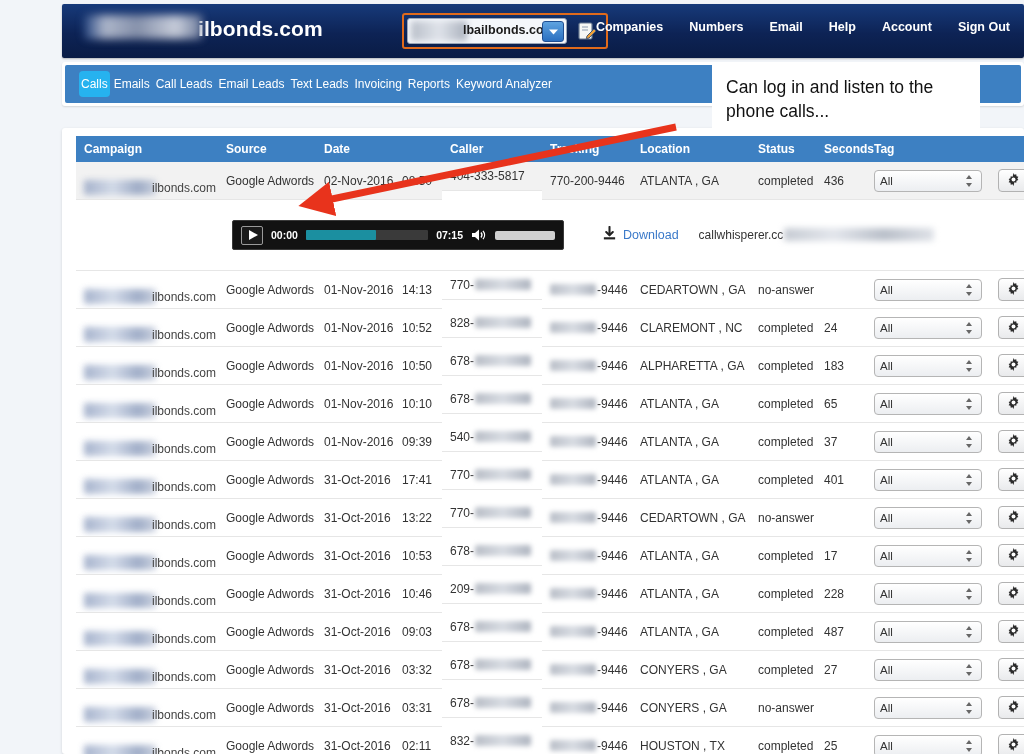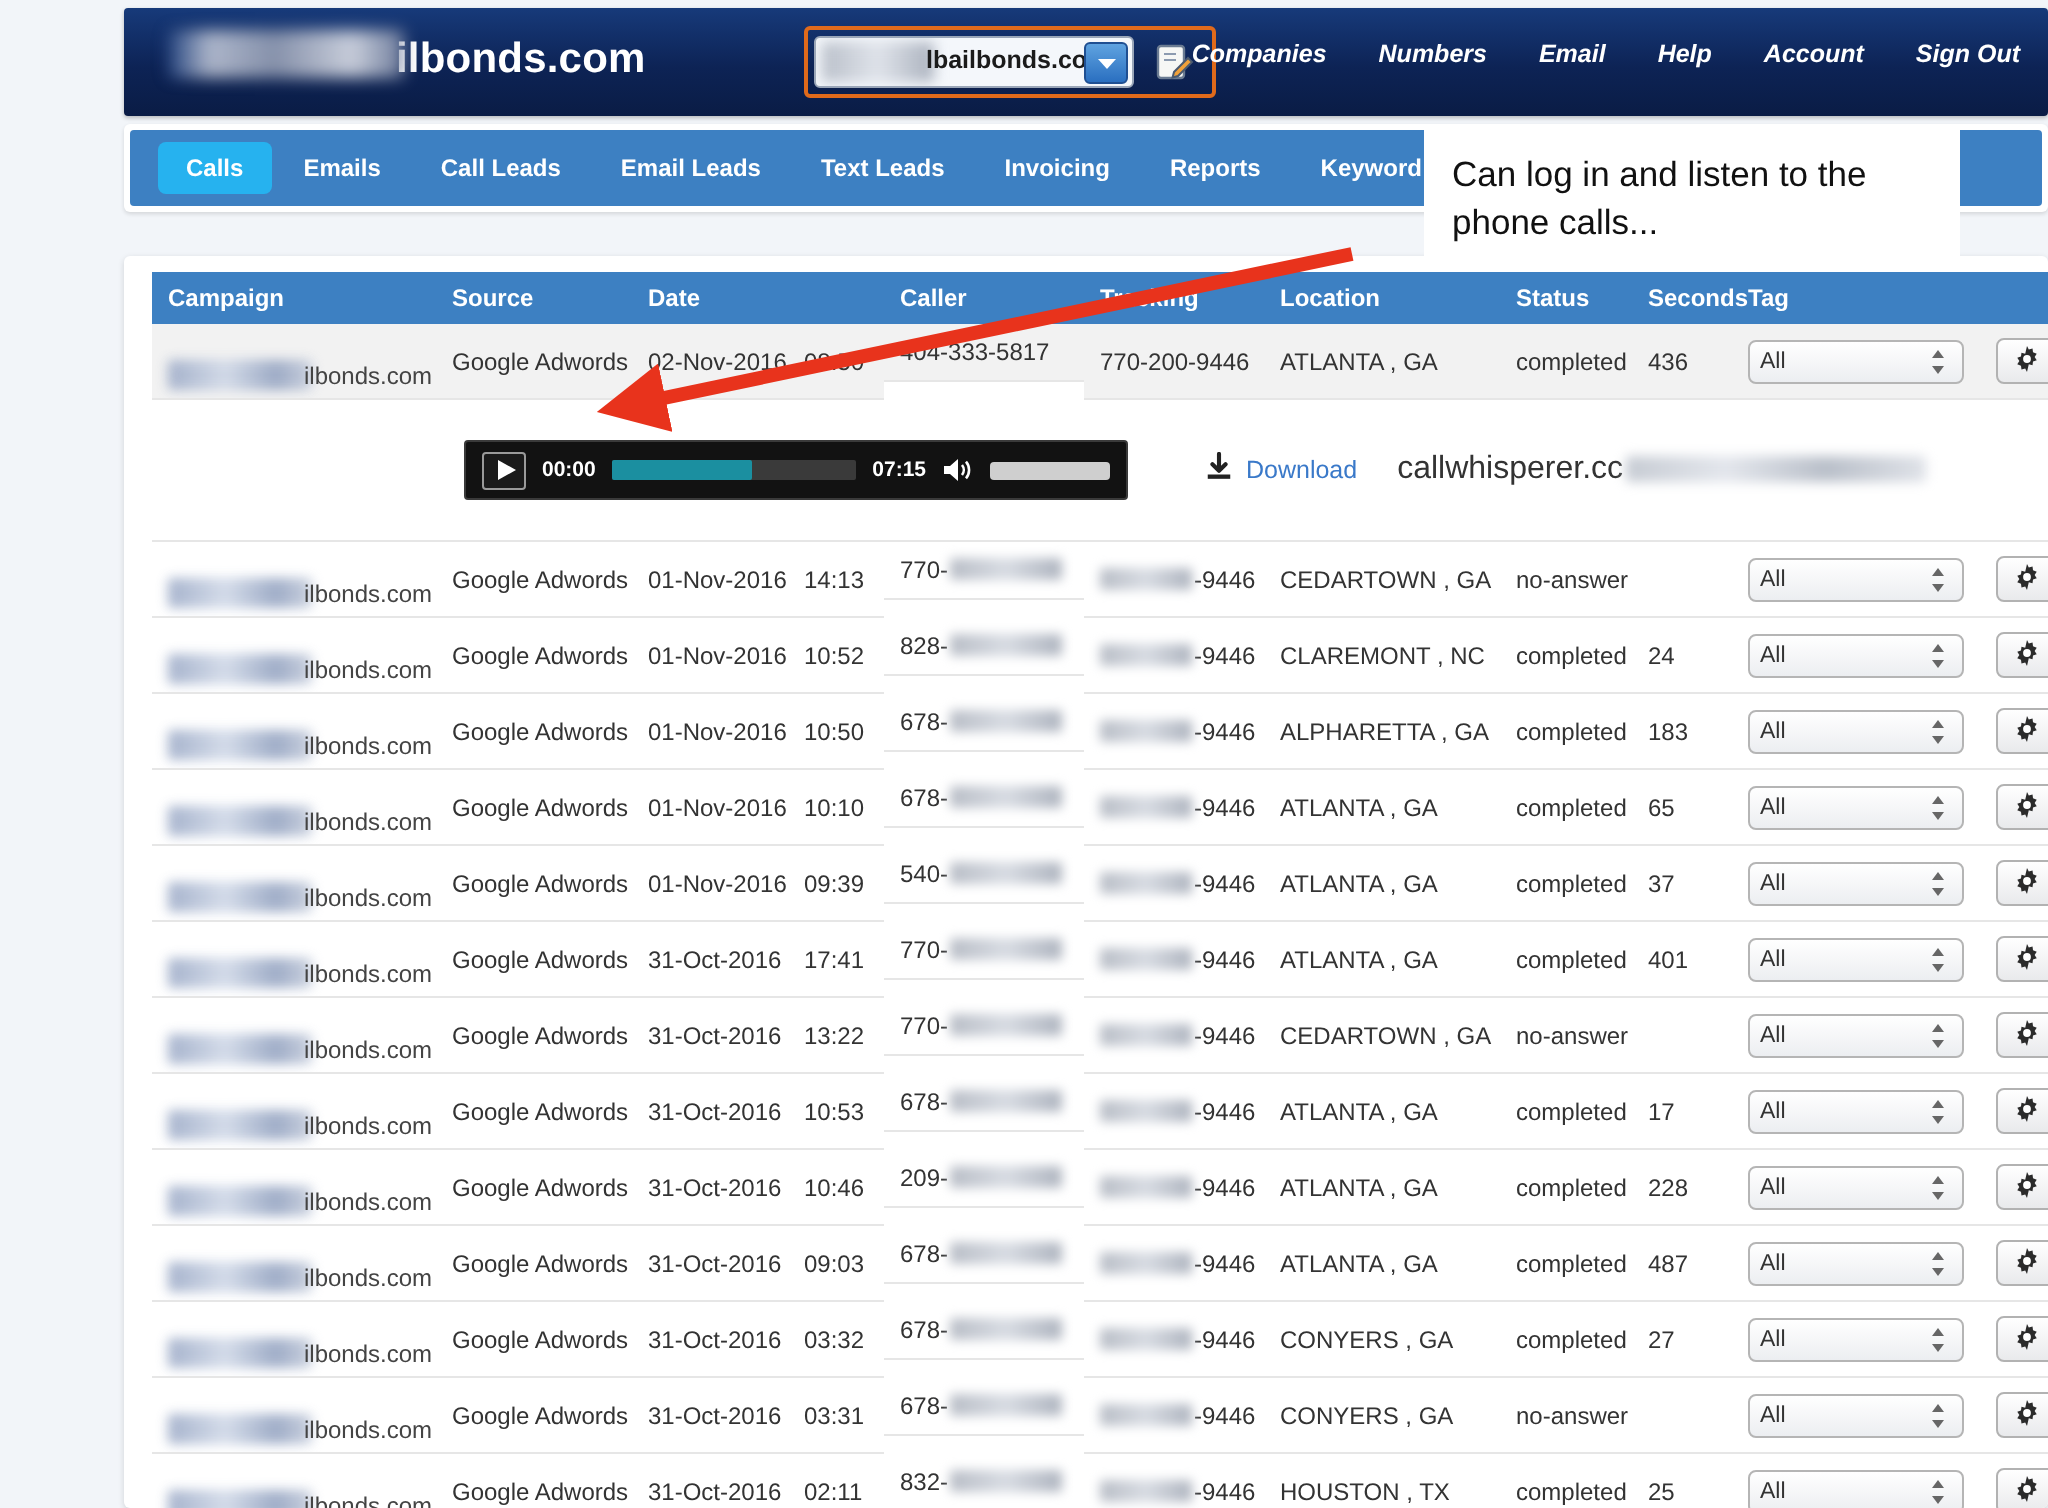--- a/index.html
+++ b/index.html
@@ -56,39 +56,39 @@
     background: linear-gradient(180deg,#5fa3e0,#2a6fc0); border: 1px solid #1f4f92;
     border-radius: 3px; display: flex; align-items: center; justify-content: center;
   }
   .acct-arrow svg { display: block; }
   .edit-icon-btn {
     width: 26px; height: 26px; margin-left: 7px;
     display: flex; align-items: center; justify-content: center;
   }
 
   
-  .topnav { position: absolute; right: 14px; top: 16px; display: flex; gap: 26px; font-style: italic; }
+  .topnav { position: absolute; right: 14px; top: 16px; display: flex; gap: 26px; }
   .topnav a {
     color: #ffffff; font-size: 12.5px; font-weight: bold; text-decoration: none;
     white-space: nowrap;
   }
 
   
   .tabbar-panel {
     position: absolute; left: 62px; top: 62px; width: 962px; height: 44px;
     background: #ffffff; border-radius: 3px;
     box-shadow: 0 1px 2px rgba(0,0,0,.13);
     padding: 3px;
   }
   .tabbar {
     width: 100%; height: 100%; background: #3d80c2; border-radius: 2px;
     display: flex; align-items: center; padding-left: 14px; gap: 2px;
   }
   .tab {
-    color: #ffffff; font-size: 12px; font-weight: bold; padding: 6px 14px;
+    color: #ffffff; font-size: 12px; font-weight: normal; padding: 6px 2px;
     border-radius: 4px; white-space: nowrap; cursor: pointer;
   }
   .tab.active { background: #26b2ef; }
 
   
   .callout {
     position: absolute; left: 712px; top: 64px; width: 268px; height: 72px;
     background: #ffffff; z-index: 30;
     display: flex; align-items: center; padding: 0 14px;
   }
@@ -184,21 +184,21 @@
     width: 0; height: 0; border-top: 5px solid transparent;
     border-bottom: 5px solid transparent; border-left: 9px solid #ffffff; margin-left: 2px;
   }
   .t-cur, .t-dur { color: #ffffff; font-size: 10.5px; font-weight: bold; font-family: "Liberation Sans", sans-serif; }
   .scrub { flex: 1; height: 10px; background: #3a3a3a; border-radius: 1px; position: relative; }
   .scrub .filled { position: absolute; left: 0; top: 0; height: 100%; background: #1b8fa0; border-radius: 1px; }
   .vol-icon { display: flex; align-items: center; }
   .vol-bar { width: 60px; height: 9px; background: #cfcfcf; border-radius: 2px; }
   .dl-wrap { display: flex; align-items: center; gap: 6px; margin-left: 38px; }
   .dl-link { color: #3a79c9; font-size: 12.5px; text-decoration: none; }
-  .rec-url { margin-left: 20px; font-size: 16px; color: #333; position: relative; white-space: nowrap; }
+  .rec-url { margin-left: 20px; font-size: 12px; color: #333; position: relative; white-space: nowrap; }
   .rec-url .bl {
     display: inline-block; width: 150px; height: 13px; vertical-align: -2px;
     background: linear-gradient(90deg,#c6cbd3,#e3e6ec,#b9bfc9,#dfe2e8);
     filter: blur(3px); border-radius: 2px; margin-left: 1px;
   }
 
   
   .arrow-svg { position: absolute; left: 0; top: 0; width: 1024px; height: 754px; pointer-events: none; z-index: 40; }
 </style>
 </head>

